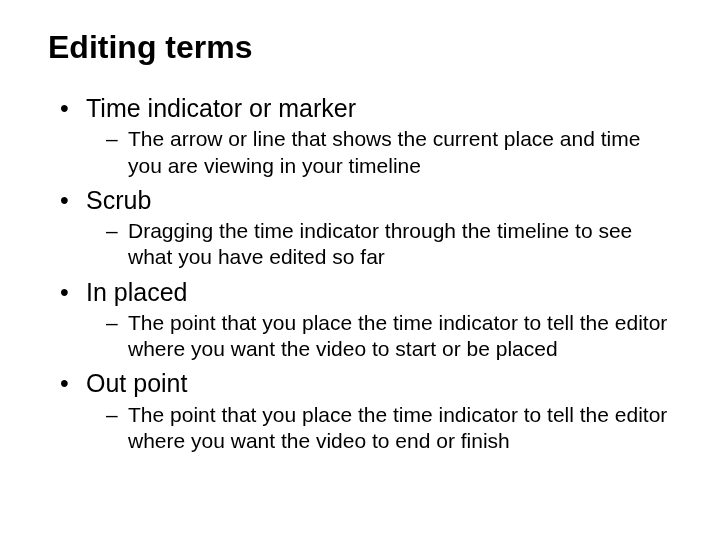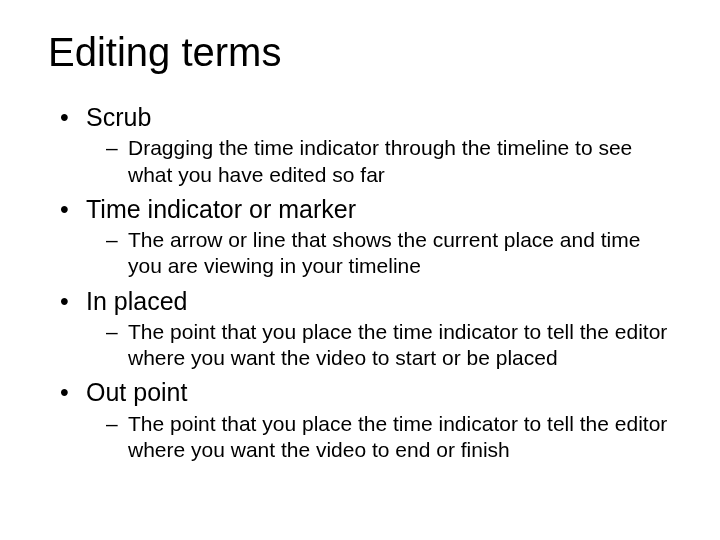--- a/index.html
+++ b/index.html
@@ -9,22 +9,22 @@
     height: 540px;
     background: #ffffff;
     font-family: Arial, Helvetica, sans-serif;
     color: #000000;
   }
   .slide {
     box-sizing: border-box;
     padding: 30px 48px 0 48px;
   }
   .title {
-    font-size: 40px;
-    font-weight: normal;
+    font-size: 32px;
+    font-weight: bold;
     margin: 0 0 28px 0;
     line-height: 1.1;
   }
   ul.level1 {
     list-style: none;
     margin: 0;
     padding: 0 0 0 12px;
   }
   ul.level1 > li {
     position: relative;
@@ -59,29 +59,29 @@
     font-size: 21px;
   }
 </style>
 </head>
 <body>
 
 <div class="slide">
   <h1 class="title">Editing terms</h1>
   <ul class="level1">
     <li>
+      <span>Time indicator or marker</span>
+      <ul class="level2">
+        <li>The arrow or line that shows the current place and time you are viewing in your timeline</li>
+      </ul>
+    </li>
+    <li>
       <span>Scrub</span>
       <ul class="level2">
         <li>Dragging the time indicator through the timeline to see what you have edited so far</li>
-      </ul>
-    </li>
-    <li>
-      <span>Time indicator or marker</span>
-      <ul class="level2">
-        <li>The arrow or line that shows the current place and time you are viewing in your timeline</li>
       </ul>
     </li>
     <li>
       <span>In placed</span>
       <ul class="level2">
         <li>The point that you place the time indicator to tell the editor where you want the video to start or be placed</li>
       </ul>
     </li>
     <li>
       <span>Out point</span>

